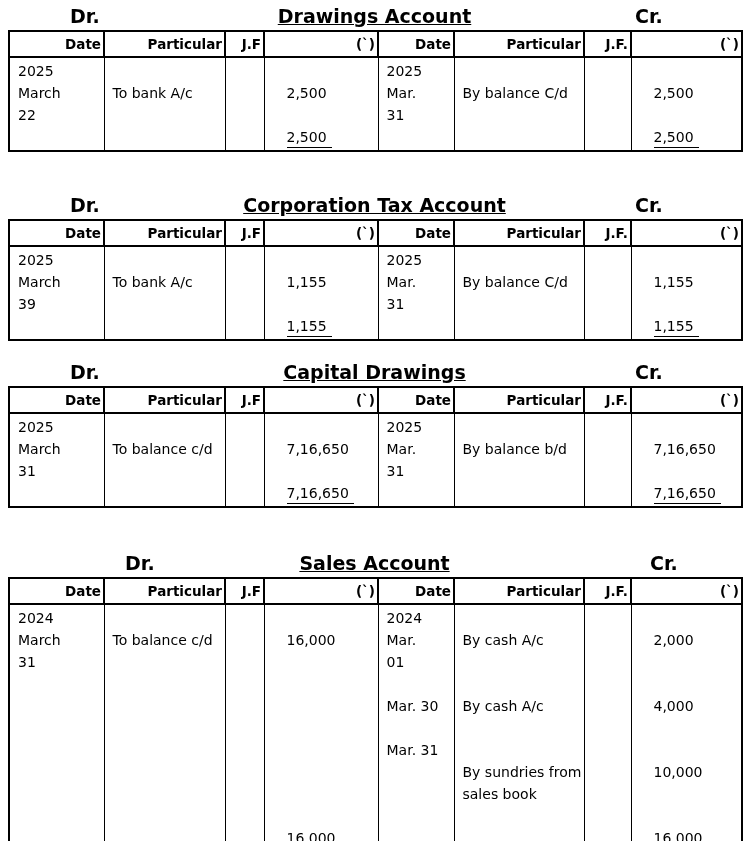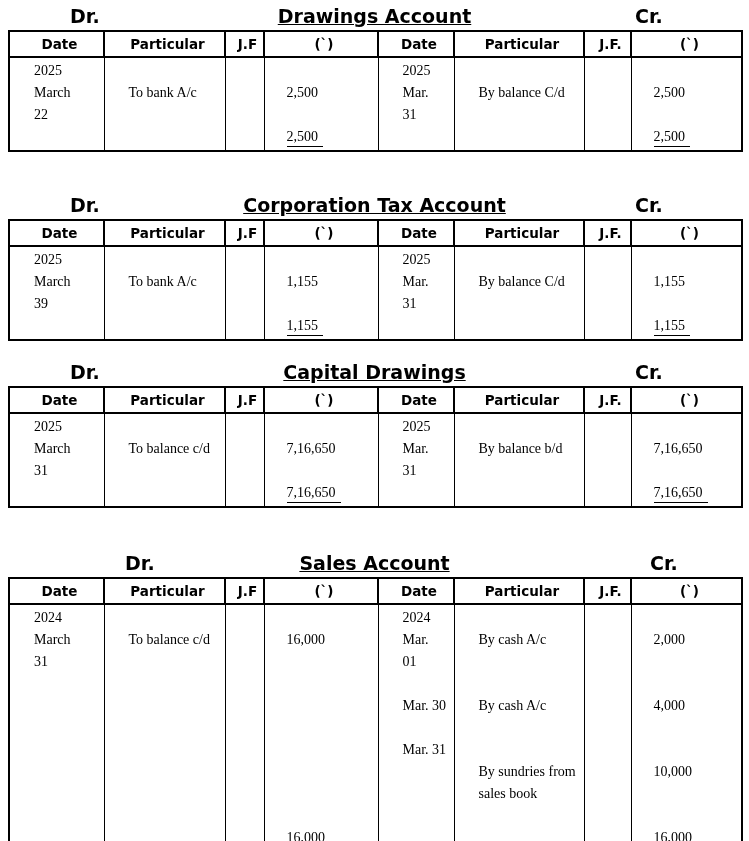--- a/index.html
+++ b/index.html
@@ -34,34 +34,33 @@
   table.ledger {
     table-layout: fixed;
     width: 733px;
     border-collapse: collapse;
     border: 2px solid #000000;
   }
   table.ledger th {
     border: 2px solid #000000;
     font-size: 13.5px;
     font-weight: bold;
-    text-align: center;
+    text-align: right;
     height: 26px;
     padding: 3px 2px 3px 8px;
     white-space: nowrap;
     overflow: hidden;
   }
   table.ledger td {
     border-left: 1.5px solid #000000;
     border-right: 1.5px solid #000000;
     vertical-align: top;
-    padding: 2px 0 2px 24px;
+    padding: 2px 0 2px 8px;
     font-size: 14px;
     overflow: hidden;
-    font-family: Liberation Serif, serif;
   }
   table.ledger td.amount { padding-left: 22px; }
   .line {
     height: 22px;
     line-height: 22px;
     white-space: nowrap;
   }
   .underline-total {
     display: inline-block;
     height: 20px;

